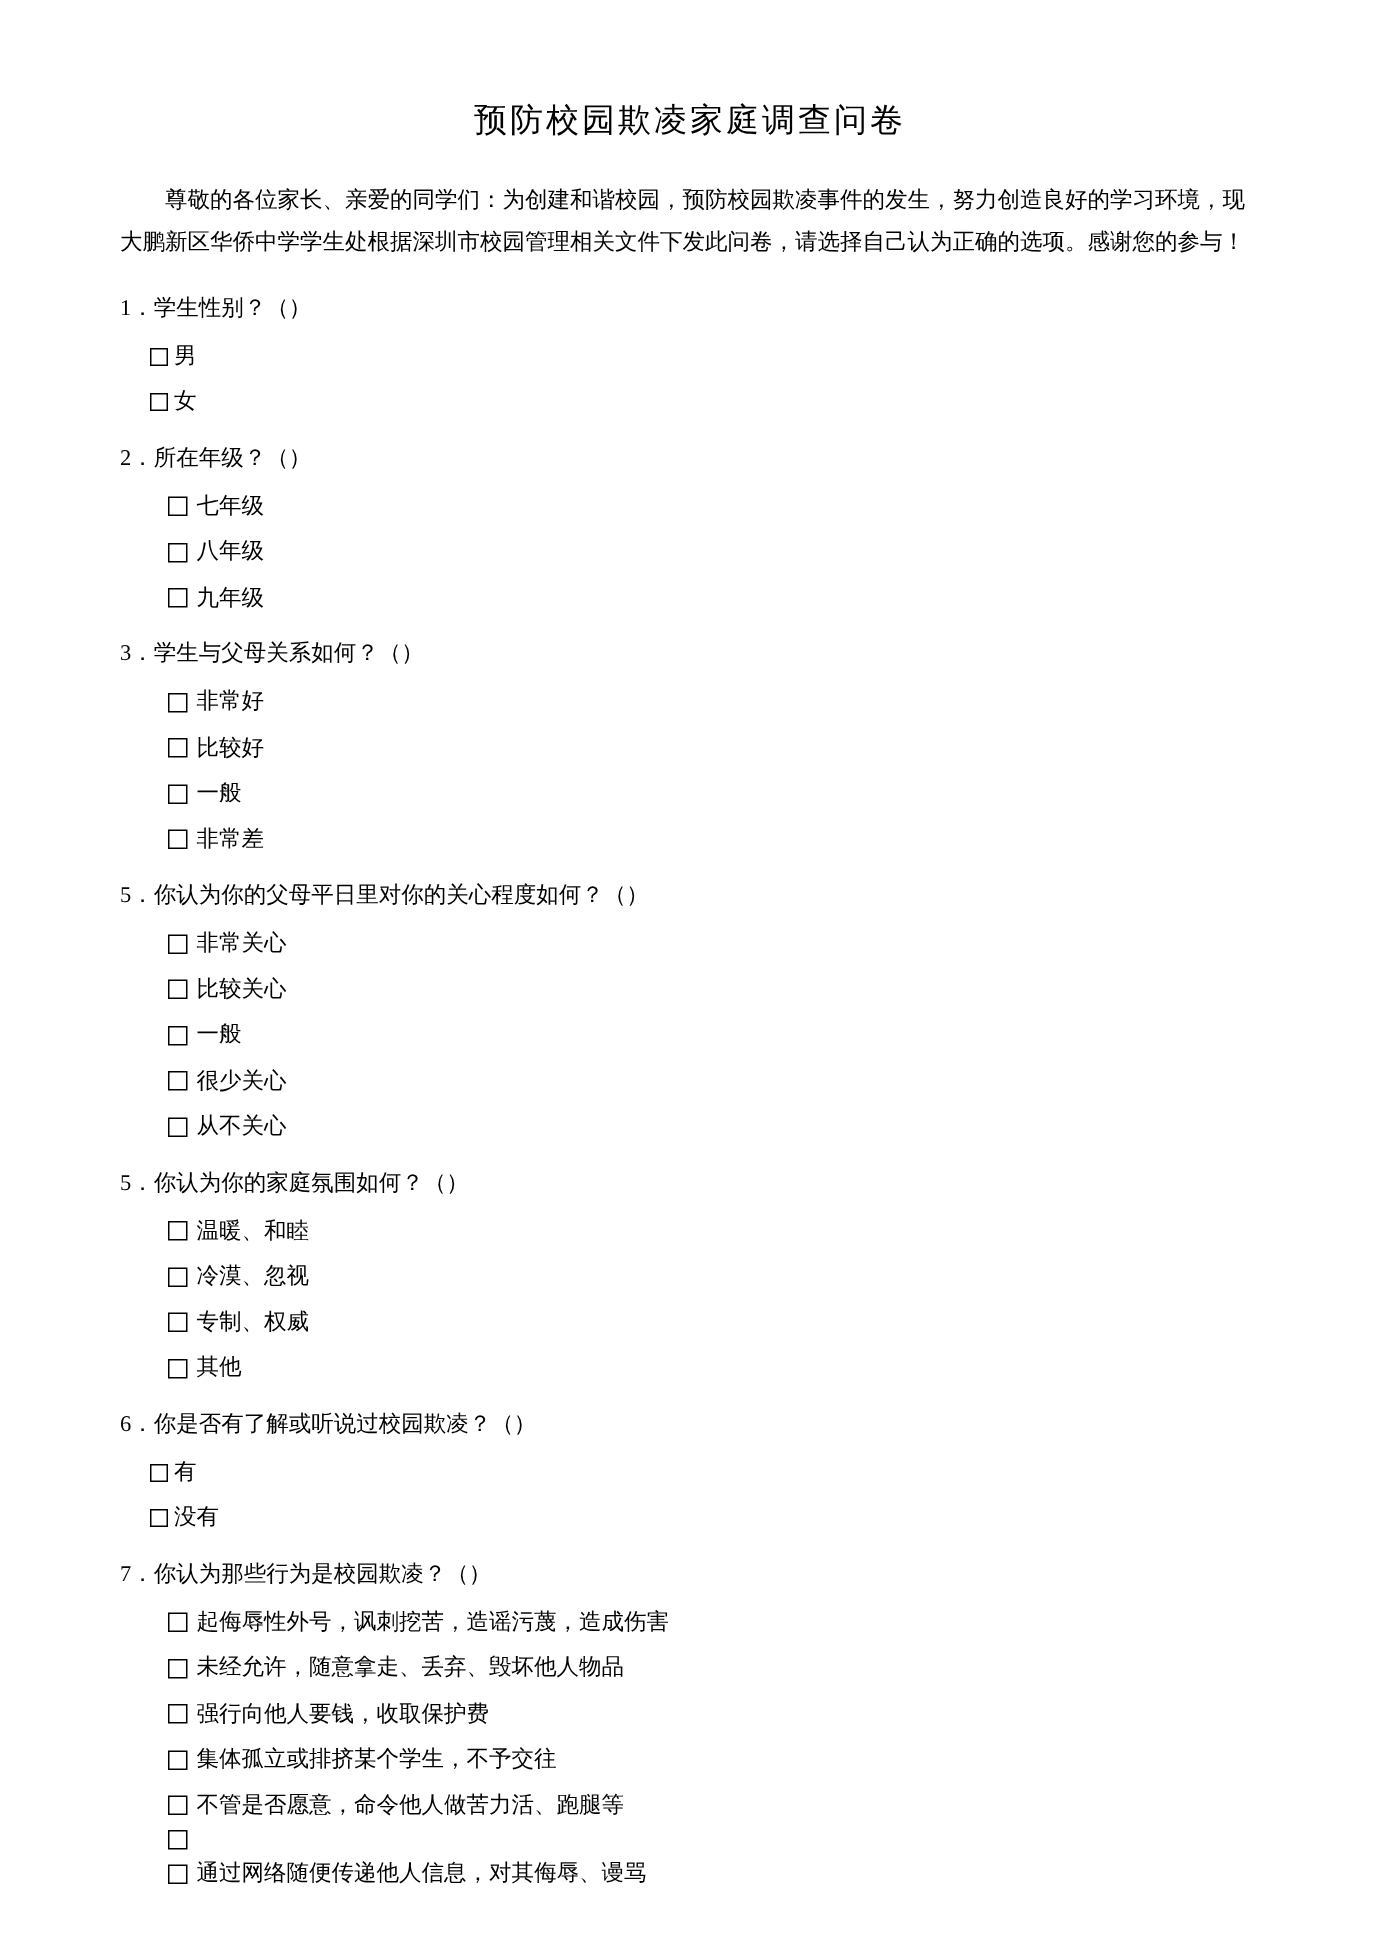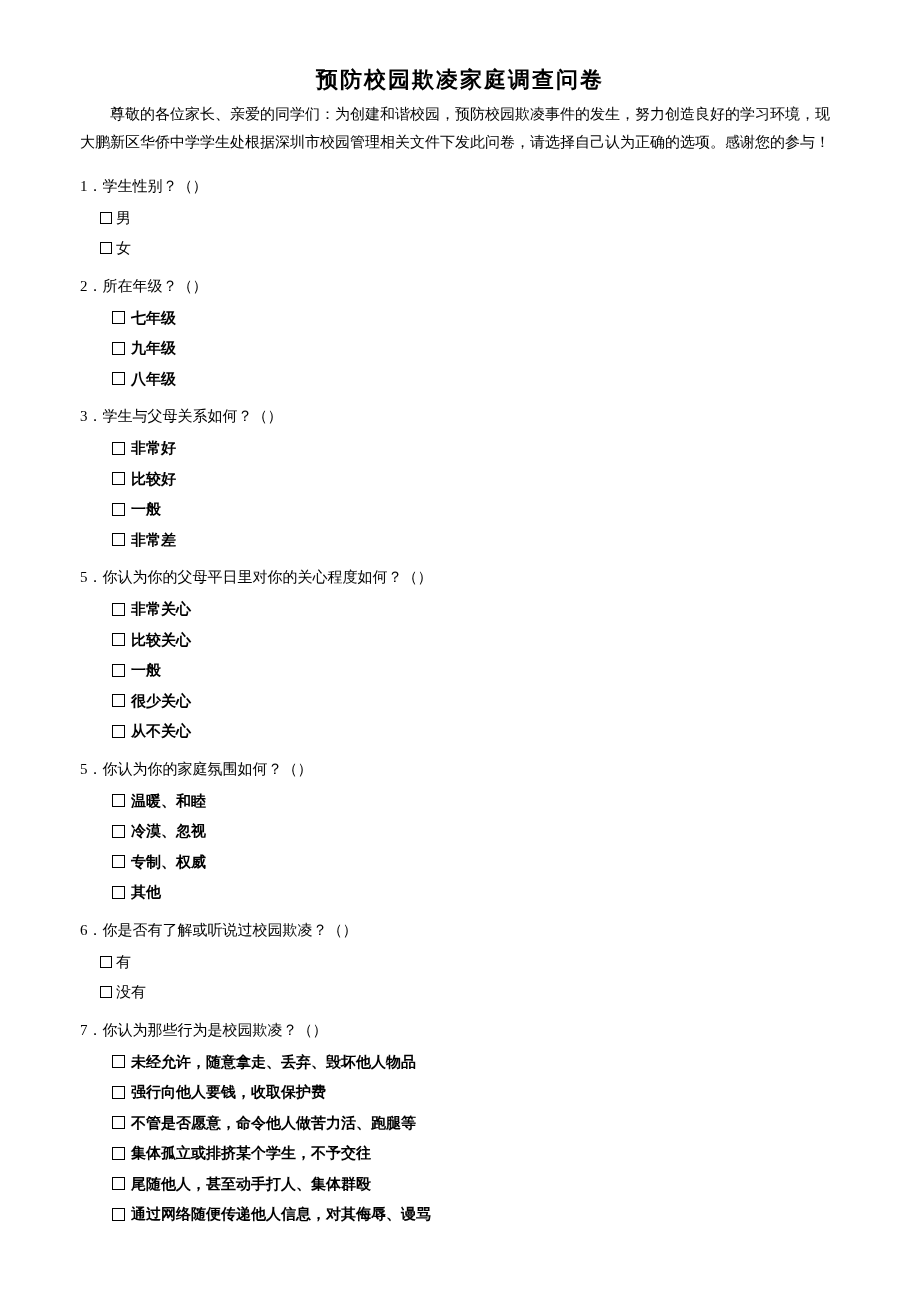--- a/index.html
+++ b/index.html
@@ -13,21 +13,22 @@
       font-size: 15px;
       color: #000000;
       width: 920px;
       min-height: 1301px;
       padding: 60px 80px 60px 80px;
       line-height: 1.8;
     }
     .title {
       text-align: center;
       font-size: 22px;
-      font-weight: bold;
+      font-weight: normal;
+      margin-bottom: 20px;
       letter-spacing: 2px;
     }
     .intro {
       text-indent: 2em;
       margin-bottom: 16px;
       line-height: 1.9;
       font-size: 15px;
     }
     .question-block {
       margin-bottom: 10px;
@@ -36,21 +37,20 @@
       font-size: 15px;
       margin-bottom: 4px;
     }
     .option-row {
       display: flex;
       align-items: center;
       margin-left: 32px;
       margin-bottom: 2px;
       font-size: 15px;
       line-height: 1.9;
-      font-weight: bold;
     }
     .option-row-tight {
       display: flex;
       align-items: center;
       margin-left: 20px;
       margin-bottom: 2px;
       font-size: 15px;
       line-height: 1.9;
     }
     .checkbox {
@@ -91,26 +91,26 @@
       </div>
     </div>
     <div class="question-block">
       <div class="question-title">2．所在年级？（）</div>
       <div class="option-row">
         <span class="checkbox"></span>
         <span>七年级</span>
       </div>
       <div class="option-row">
         <span class="checkbox"></span>
+        <span>八年级</span>
+      </div>
+      <div class="option-row">
+        <span class="checkbox"></span>
         <span>九年级</span>
       </div>
-      <div class="option-row">
-        <span class="checkbox"></span>
-        <span>八年级</span>
-      </div>
     </div>
     <div class="question-block">
       <div class="question-title">3．学生与父母关系如何？（）</div>
       <div class="option-row">
         <span class="checkbox"></span>
         <span>非常好</span>
       </div>
       <div class="option-row">
         <span class="checkbox"></span>
         <span>比较好</span>
@@ -174,36 +174,39 @@
       </div>
       <div class="option-row-tight">
         <span class="checkbox-small"></span>
         <span>没有</span>
       </div>
     </div>
     <div class="question-block">
       <div class="question-title">7．你认为那些行为是校园欺凌？（）</div>
       <div class="option-row">
         <span class="checkbox"></span>
+        <span>起侮辱性外号，讽刺挖苦，造谣污蔑，造成伤害</span>
+      </div>
+      <div class="option-row">
+        <span class="checkbox"></span>
         <span>未经允许，随意拿走、丢弃、毁坏他人物品</span>
       </div>
       <div class="option-row">
         <span class="checkbox"></span>
         <span>强行向他人要钱，收取保护费</span>
       </div>
       <div class="option-row">
         <span class="checkbox"></span>
+        <span>集体孤立或排挤某个学生，不予交往</span>
+      </div>
+      <div class="option-row">
+        <span class="checkbox"></span>
         <span>不管是否愿意，命令他人做苦力活、跑腿等</span>
       </div>
       <div class="option-row">
         <span class="checkbox"></span>
-        <span>集体孤立或排挤某个学生，不予交往</span>
-      </div>
-      <div class="option-row">
-        <span class="checkbox"></span>
-        <span>尾随他人，甚至动手打人、集体群殴</span>
       </div>
       <div class="option-row">
         <span class="checkbox"></span>
         <span>通过网络随便传递他人信息，对其侮辱、谩骂</span>
       </div>
     </div>
   </div>
 
 </body></html>

